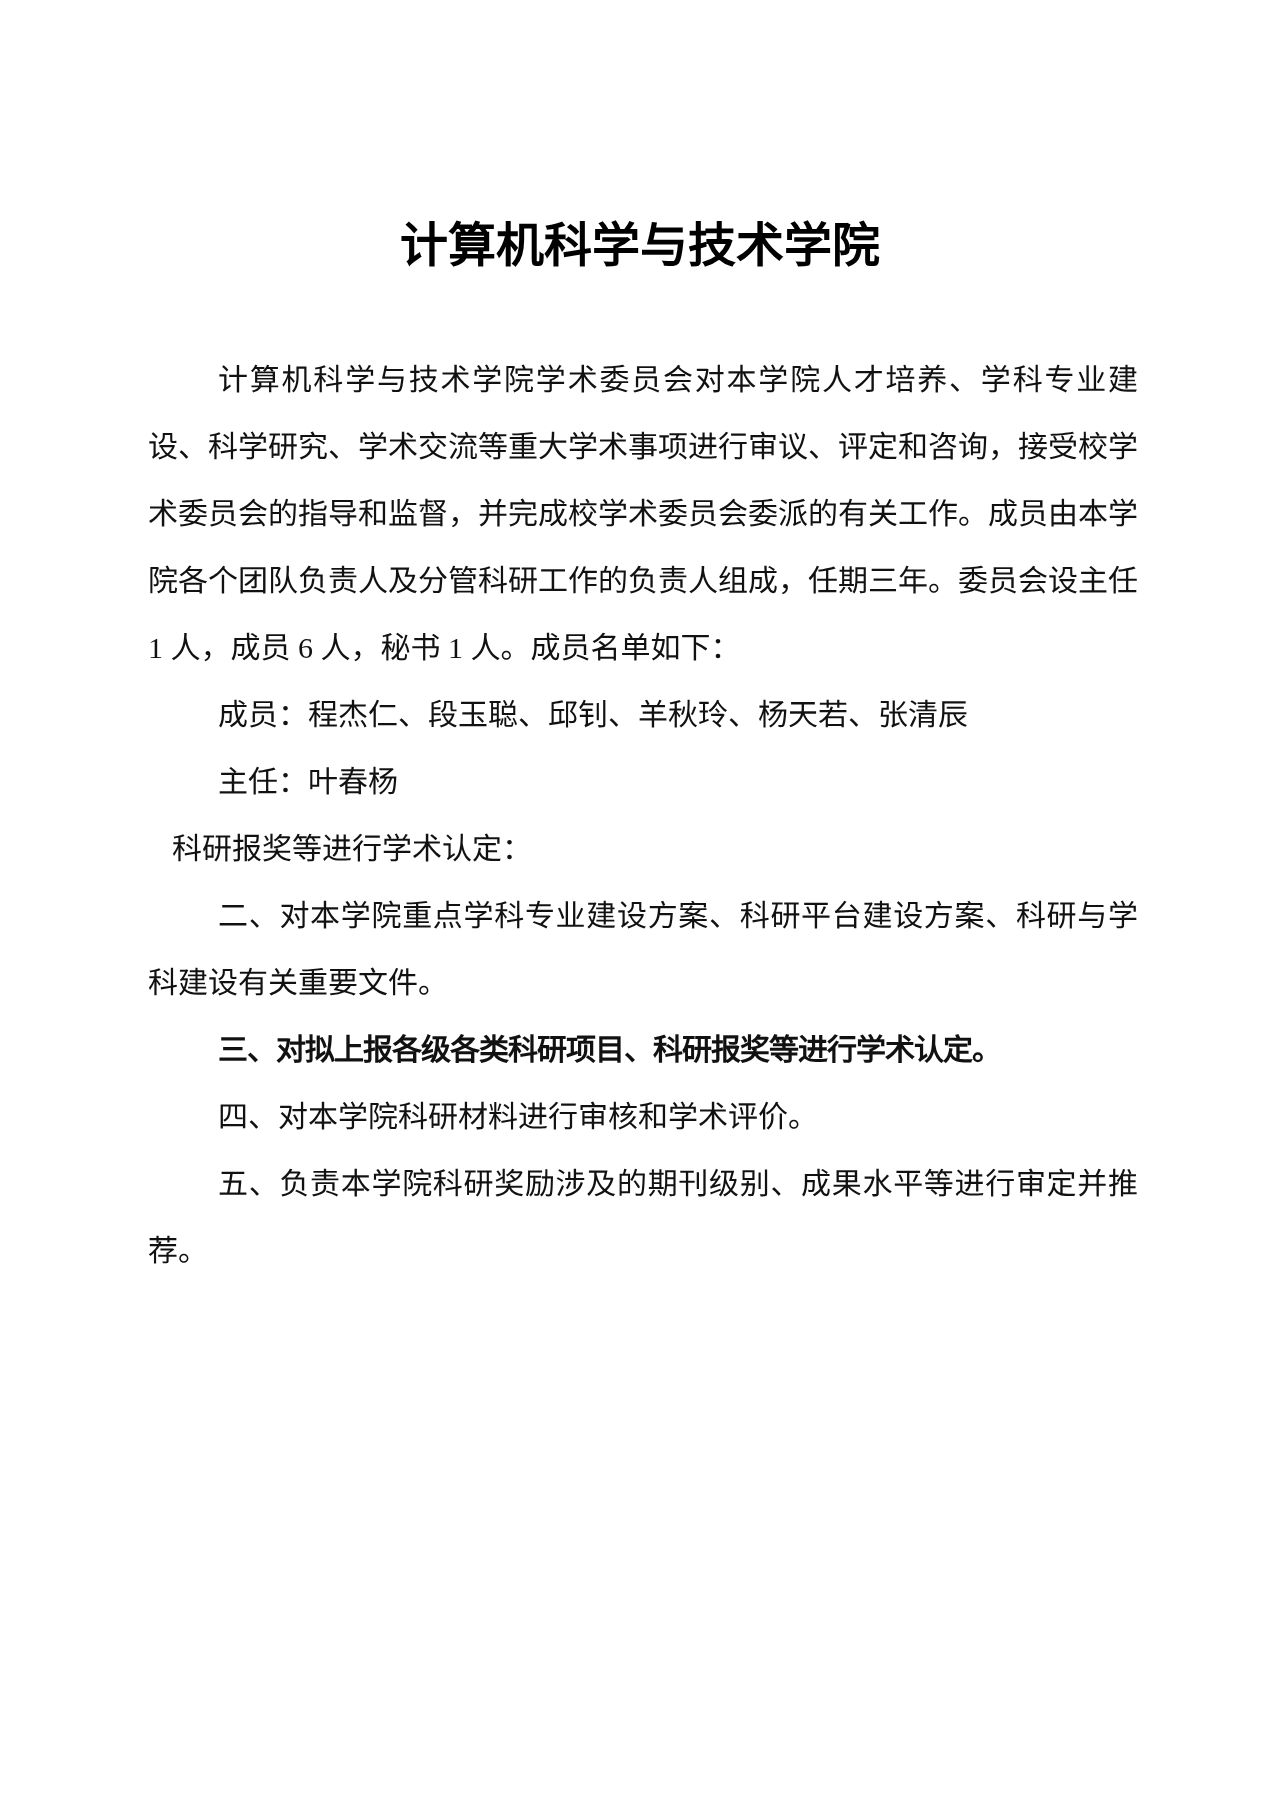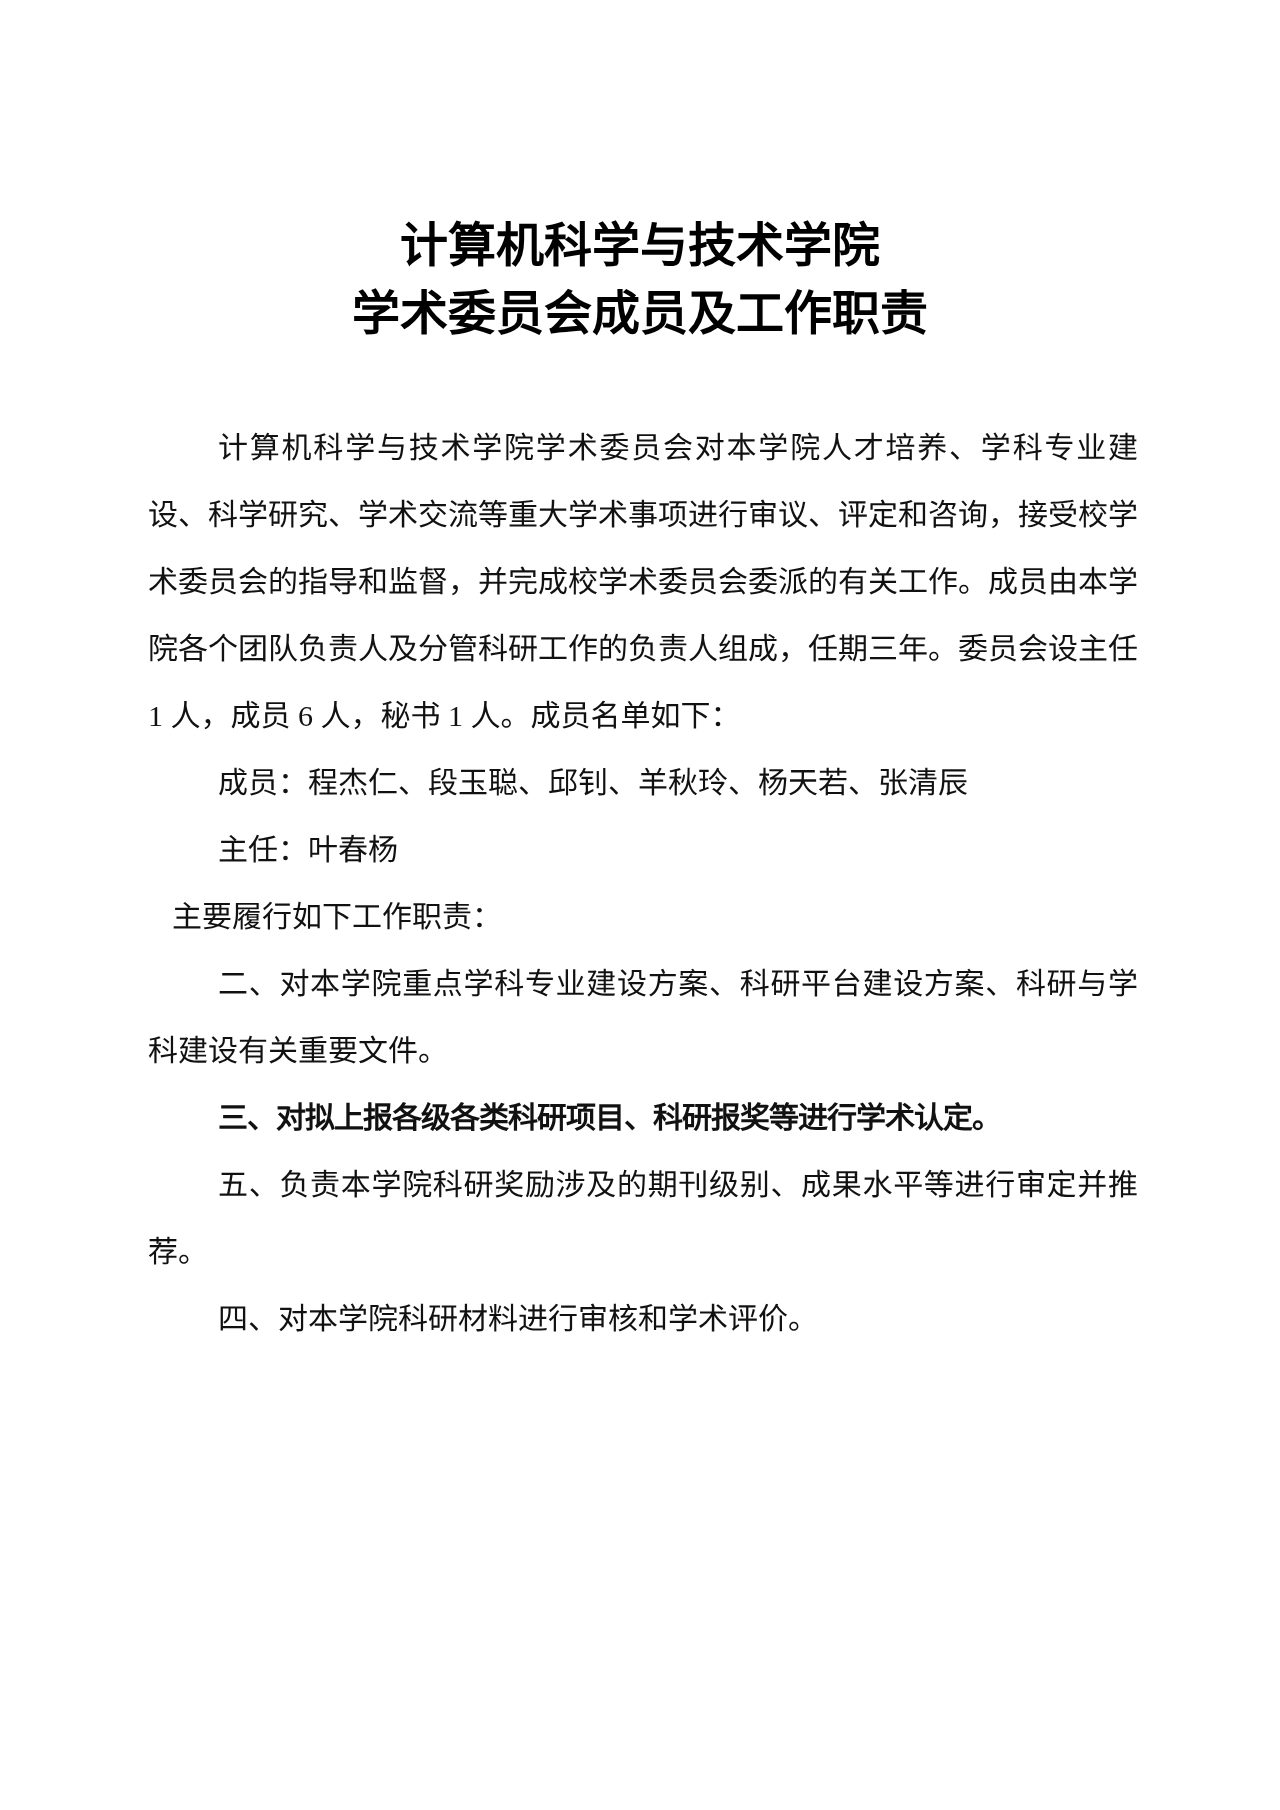--- a/index.html
+++ b/index.html
@@ -41,35 +41,34 @@
   .indent-small { text-indent: 24px; }
   .tight { letter-spacing: -1px; font-weight: bold; }
 </style>
 </head>
 <body>
 
 <div class="page">
 
   <h1 class="doc-title">
     <span style="display:block">计算机科学与技术学院</span>
-    <span style="display:block">学术委员会成员及工作职责</span>
   </h1>
 
   <div class="doc-body">
 
     <p class="indent-2em">计算机科学与技术学院学术委员会对本学院人才培养、学科专业建设、科学研究、学术交流等重大学术事项进行审议、评定和咨询，接受校学术委员会的指导和监督，并完成校学术委员会委派的有关工作。成员由本学院各个团队负责人及分管科研工作的负责人组成，任期三年。委员会设主任 1 人，成员 6 人，秘书 1 人。成员名单如下：</p>
 
     <div>
       <p class="indent-2em">成员：程杰仁、段玉聪、邱钊、羊秋玲、杨天若、张清辰</p>
       <p class="indent-2em">主任：叶春杨</p>
     </div>
 
-    <p class="indent-small">主要履行如下工作职责：</p>
+    <p class="indent-small">科研报奖等进行学术认定：</p>
 
     <div>
       <p class="indent-2em">二、对本学院重点学科专业建设方案、科研平台建设方案、科研与学科建设有关重要文件。</p>
       <p class="indent-2em tight">三、对拟上报各级各类科研项目、科研报奖等进行学术认定。</p>
+      <p class="indent-2em">四、对本学院科研材料进行审核和学术评价。</p>
       <p class="indent-2em">五、负责本学院科研奖励涉及的期刊级别、成果水平等进行审定并推荐。</p>
-      <p class="indent-2em">四、对本学院科研材料进行审核和学术评价。</p>
     </div>
 
   </div>
 </div>
 
 </body></html>

